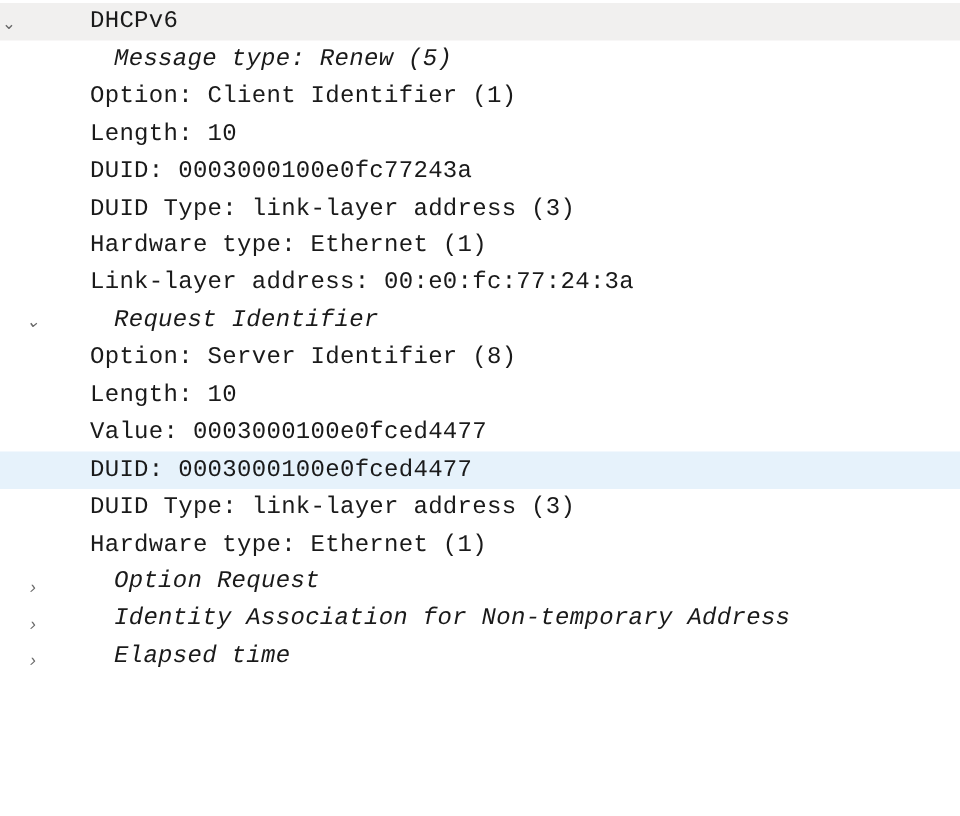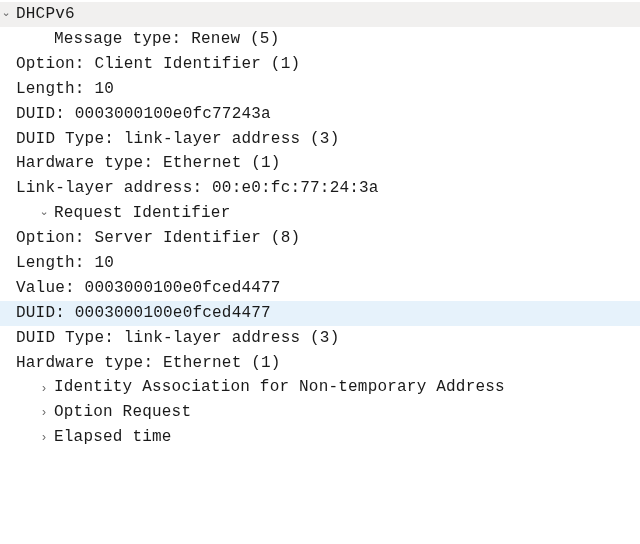--- a/index.html
+++ b/index.html
@@ -13,25 +13,26 @@
     color: #1a1a1a;
     overflow: hidden;
   }
   .tree {
     white-space: nowrap;
     line-height: 1.55;
     padding-top: 2px;
   }
   .row {
     display: flex;
-    align-items: center;
+    align-items: flex-end;
     height: 24.9px;
+    gap: 44px;
   }
   .indent-0 { padding-left: 0px; }
-  .indent-1 { padding-left: 38px; }
+  .indent-1 { padding-left: 16px; font-style: italic; }
   .indent-2 { }
   .twisty {
     display: inline-block;
     width: 12px;
     text-align: center;
     color: #6a6a6a;
     font-size: 12px;
     margin-right: 4px;
     user-select: none;
     font-family: Arial, sans-serif;
@@ -112,24 +113,24 @@
     <span class="twisty placeholder"></span>
     <span class="label">DUID Type: link-layer address (3)</span>
   </div>
   <div class="row indent-2">
     <span class="twisty placeholder"></span>
     <span class="label">Hardware type: Ethernet (1)</span>
   </div>
 
   <div class="row indent-1">
     <span class="twisty collapsed"></span>
-    <span class="label">Identity Association for Non-temporary Address</span>
+    <span class="label">Option Request</span>
   </div>
   <div class="row indent-1">
     <span class="twisty collapsed"></span>
-    <span class="label">Option Request</span>
+    <span class="label">Identity Association for Non-temporary Address</span>
   </div>
   <div class="row indent-1">
     <span class="twisty collapsed"></span>
     <span class="label">Elapsed time</span>
   </div>
 
 </div>
 
 </body></html>

